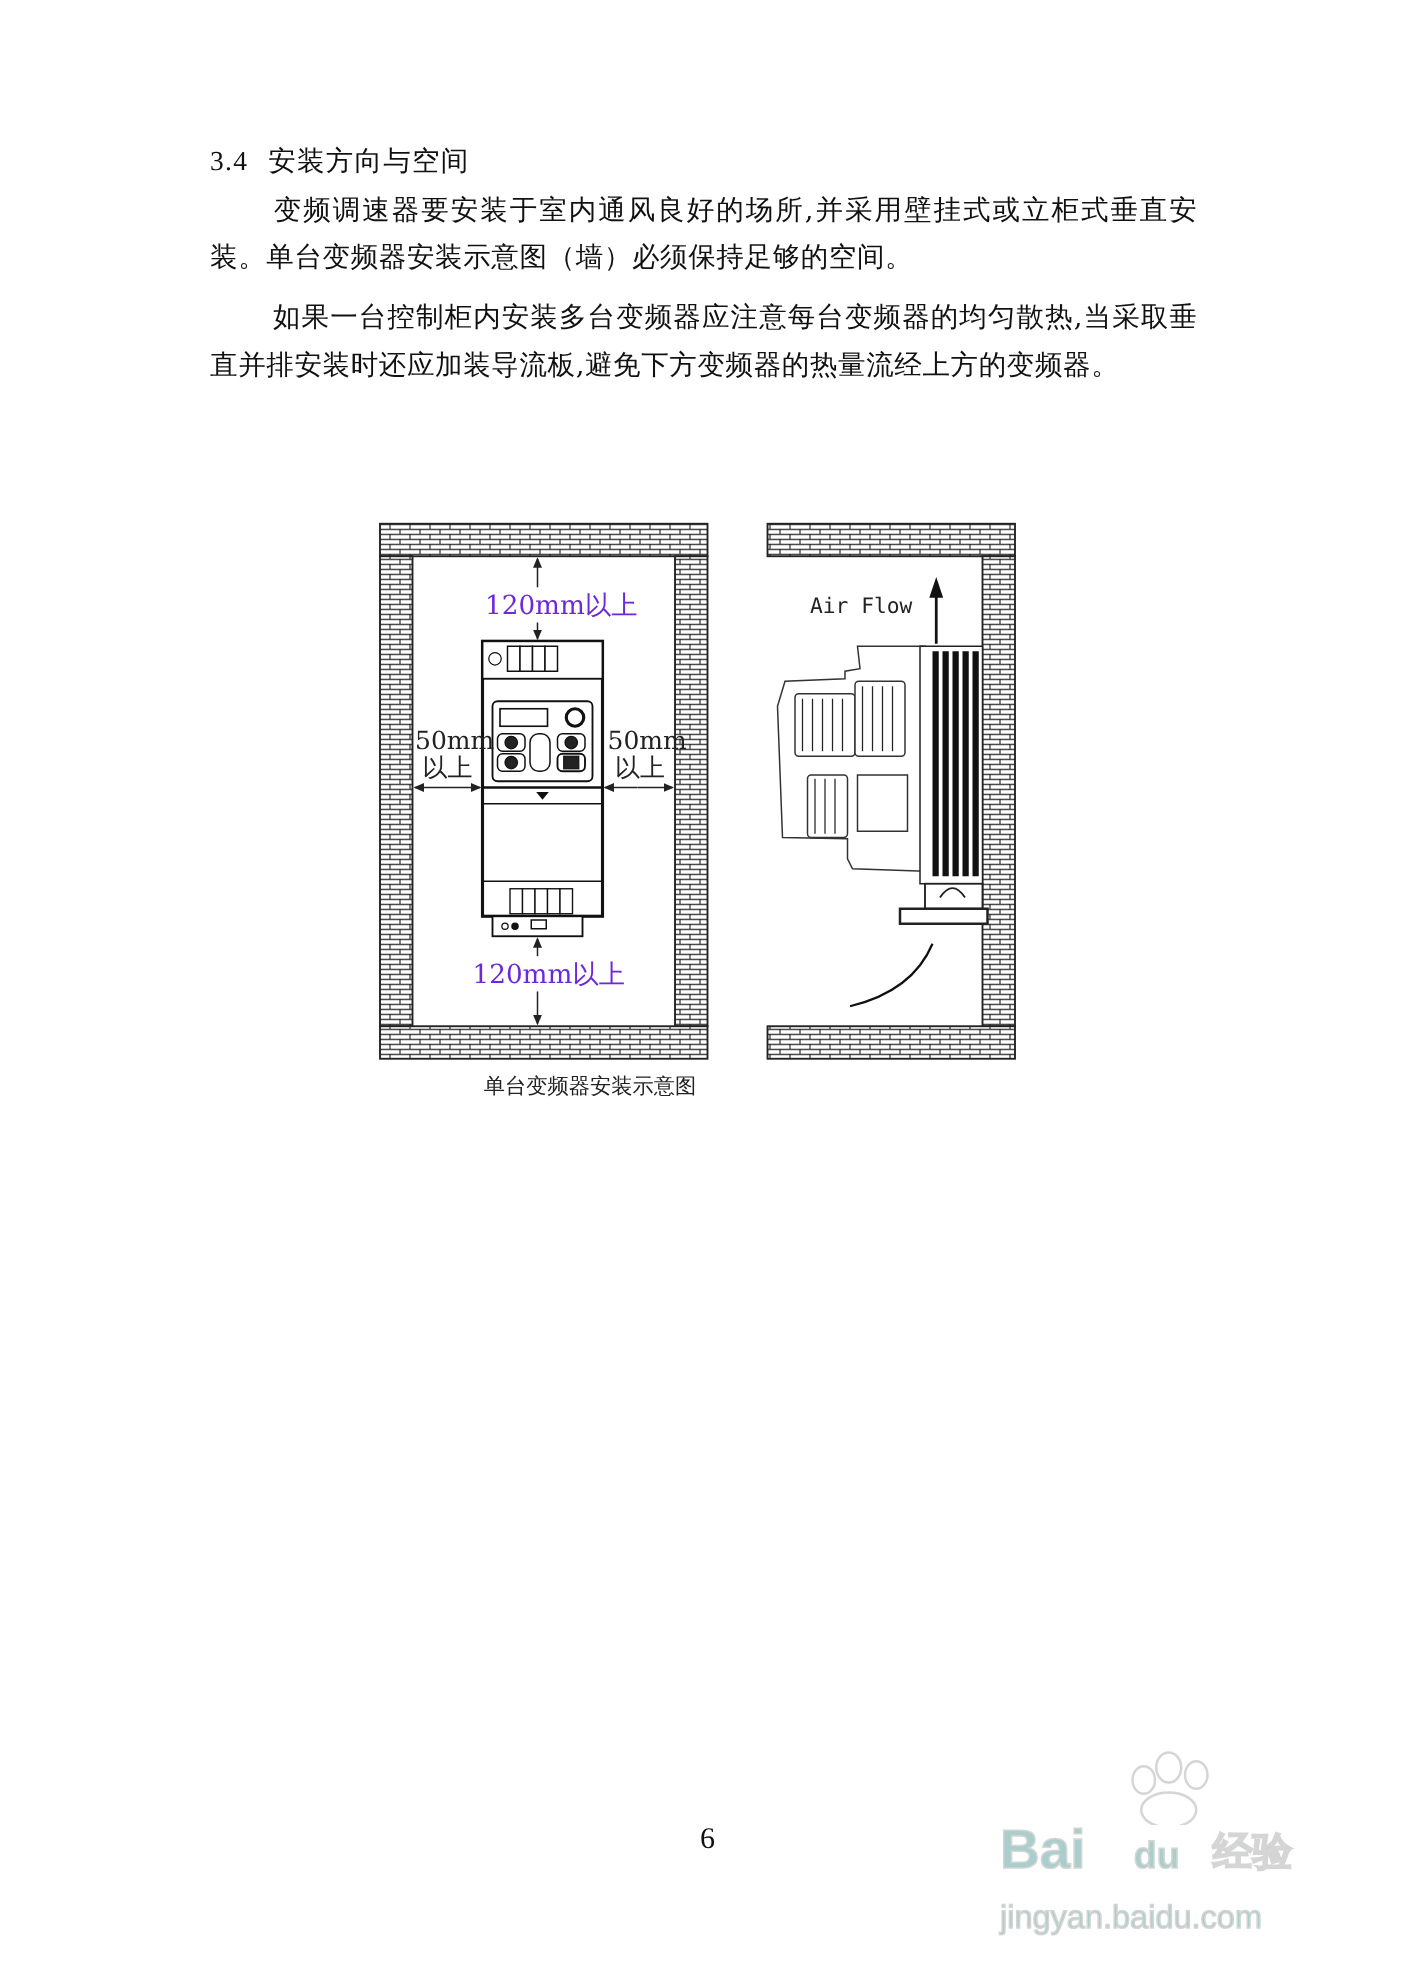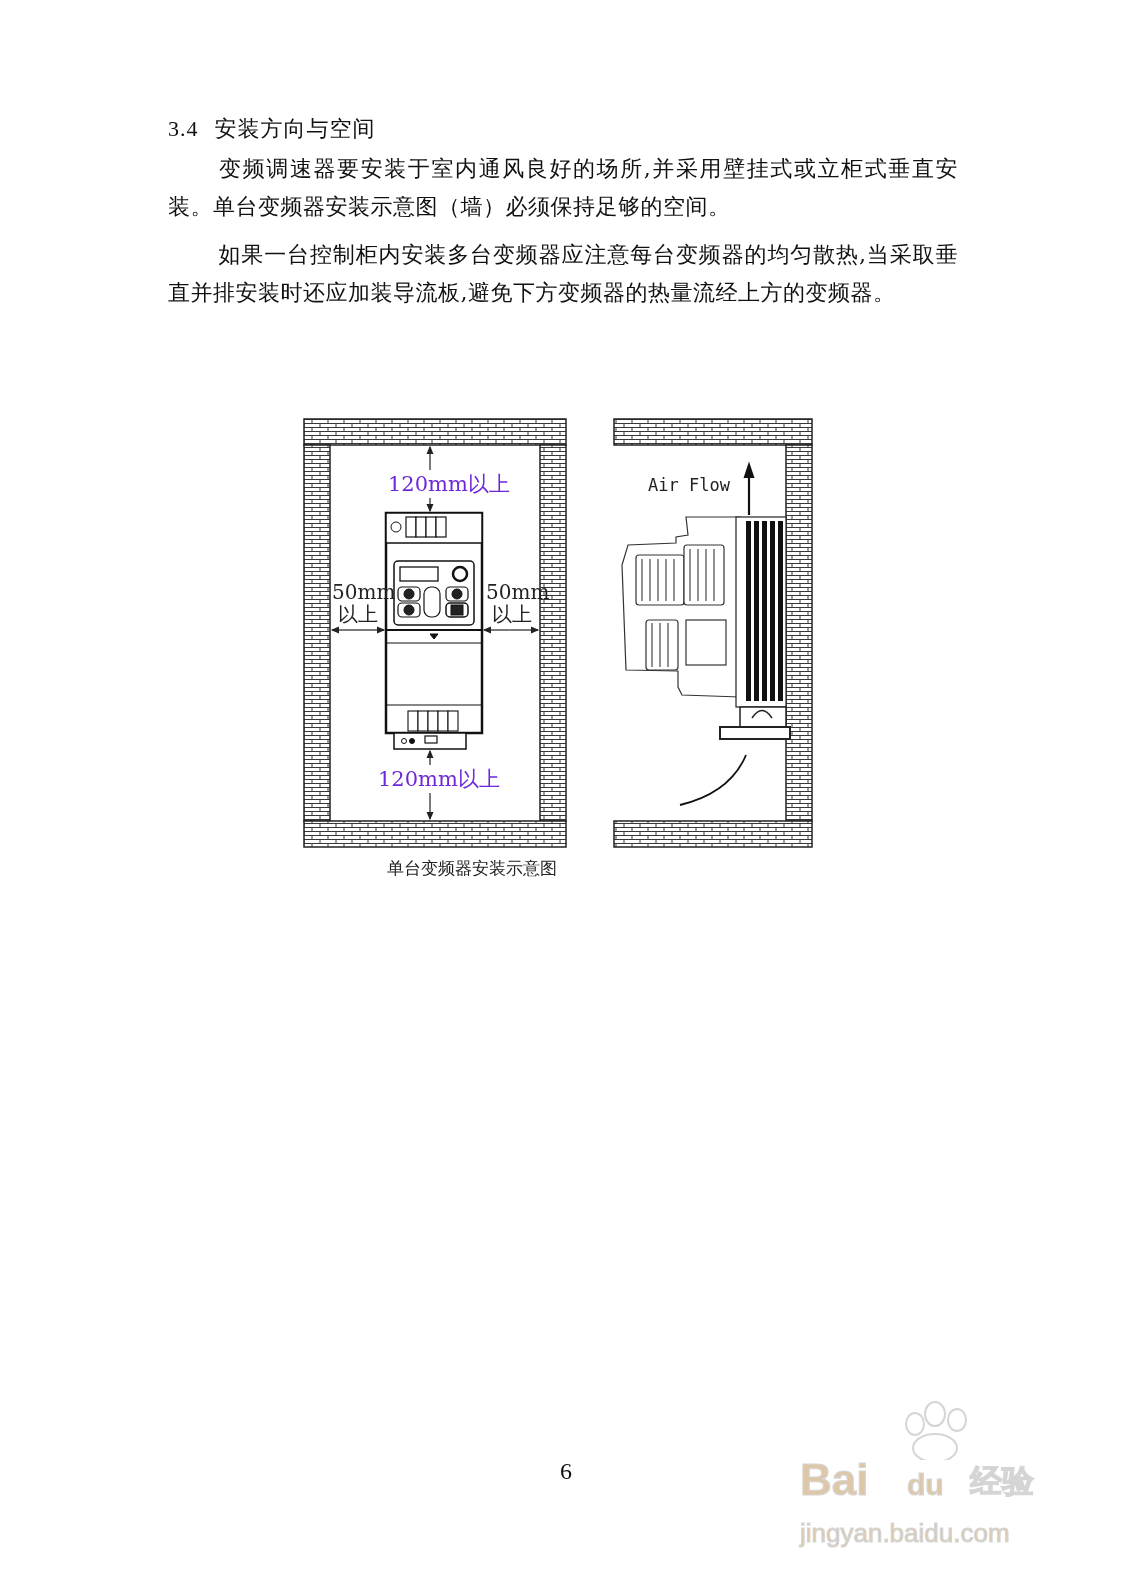--- a/index.html
+++ b/index.html
@@ -15,21 +15,21 @@
   .figure { position: absolute; left: 300px; top: 415px; width: 520px; height: 435px; }
   .caption { position: absolute; left: 0; width: 944px; top: 857px; text-align: center;
              font-size: 17px; color: #222; }
   .lbl { position: absolute; font-size: 21px; color: #6d28d9; background: #fff; white-space: nowrap; }
   .lbl2 { position: absolute; font-size: 20px; color: #222; text-align: center; line-height: 22px; }
   .airflow { position: absolute; font-family: "DejaVu Sans Mono", "Liberation Mono", monospace;
              font-size: 17px; color: #222; }
   .pagenum { position: absolute; left: 0; width: 1132px; top: 1458px; text-align: center;
              font-size: 24px; font-family: "Liberation Serif", serif; }
   .watermark { position: absolute; left: 795px; top: 1400px; width: 270px; height: 160px; opacity: 0.35; }
-  .wm-text { position: absolute; font-family: "Liberation Sans", sans-serif; color: #a16207;
+  .wm-text { position: absolute; font-family: "Liberation Sans", sans-serif; color: #0f766e;
              -webkit-text-stroke: 1.2px #888; font-weight: bold; text-align: center; }
 </style>
 </head>
 <body>
 
 <div class="heading">
   <span class="num">3.4</span><span>安装方向与空间</span>
 </div>
 
 <div class="para" id="p1"><span class="indent"></span><span>变频调速器要安装于室内通风良好的场所,并采用壁挂式或立柜式垂直安装。单台变频器安装示意图（墙）必须保持足够的空间。</span></div>

